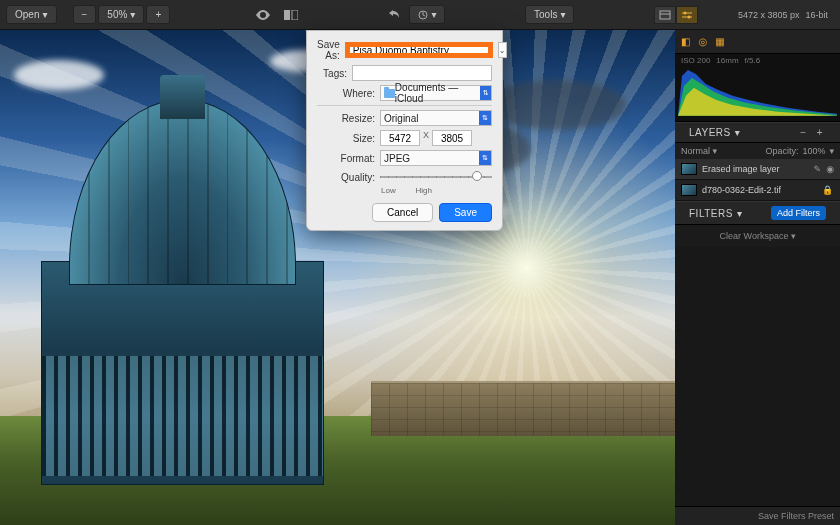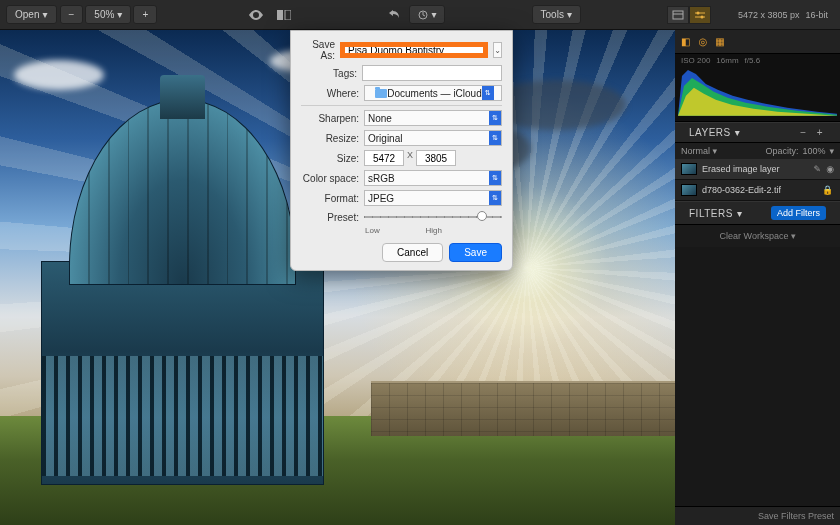--- a/index.html
+++ b/index.html
@@ -1,17 +1,17 @@
 <!DOCTYPE html>
 <html><head>
 <meta charset="utf-8">
 <style>
   * { box-sizing: border-box; margin: 0; padding: 0; font-family: -apple-system, "Helvetica Neue", Arial, sans-serif; }
   body { width: 840px; height: 525px; background: #000; overflow: hidden; position: relative; }
-  .toolbar { height: 30px; background: #2a2a2a; display: flex; align-items: center; padding: 0 6px; gap: 3px; color: #ccc; font-size: 10px; border-bottom: 1px solid #111; position: relative; z-index: 2; }
+  .toolbar { height: 30px; background: #2a2a2a; display: flex; align-items: center; padding: 0 6px; gap: 16px; color: #ccc; font-size: 10px; border-bottom: 1px solid #111; position: relative; z-index: 2; }
   .tb-btn { background: #3a3a3a; border: 1px solid #222; border-radius: 3px; padding: 3px 8px; color: #ccc; font-size: 10px; display: inline-flex; align-items: center; gap: 3px; cursor: pointer; }
   .tb-icon { background: transparent; border: none; color: #999; padding: 3px 6px; cursor: pointer; display: inline-flex; align-items: center; }
   .tb-group { display: flex; gap: 2px; align-items: center; }
   .tb-spacer { flex: 1; }
   .tb-zoom { display: flex; gap: 2px; align-items: center; }
   .tb-right-toggle { display: flex; gap: 0; }
   .tb-right-toggle .seg { width: 22px; height: 18px; background: #3a3a3a; border: 1px solid #222; display:flex;align-items:center;justify-content:center;}
   .tb-right-toggle .seg.active { background: #5c4a1a; }
   svg { display: block; }
 
@@ -50,21 +50,21 @@
   .layer-row { display:flex; align-items:center; gap:5px; padding:4px 6px; background:#232323; border-bottom:1px solid #111; font-size:9px;}
   .layer-row.active { background:#2f2f2f; }
   .layer-thumb { width:16px; height:12px; background:linear-gradient(135deg,#4a8aa0,#1a3a4c); border:1px solid #000;}
   .layer-row .sp { flex:1;}
   .add-filters { background:#0a64c8; color:#fff; border:none; border-radius:3px; padding:2px 6px; font-size:9px; cursor:pointer;}
   .clear-ws { text-align:center; color:#888; font-size:9px; padding:6px; cursor:pointer;}
   .sidebar-fill { flex:1; background:#181818;}
   .save-preset { background:#222; color:#888; font-size:9px; text-align:right; padding:4px 6px; border-top:1px solid #000;}
 
   
-  .dialog { position:absolute; top:30px; left:290px; width:223px; background:#ececec; border:1px solid #bbb; border-radius:0 0 6px 6px; box-shadow:0 6px 24px rgba(0,0,0,0.5); padding:8px 10px 8px 10px; font-size:10px; color:#222; z-index:5;}
+  .dialog { position:absolute; top:30px; left:306px; width:197px; background:#ececec; border:1px solid #bbb; border-radius:0 0 6px 6px; box-shadow:0 6px 24px rgba(0,0,0,0.5); padding:8px 10px 8px 10px; font-size:10px; color:#222; z-index:5;}
   .d-row { display:flex; align-items:center; gap:5px; margin-bottom:4px;}
   .d-label { width:58px; text-align:right; color:#333;}
   .d-input { flex:1; height:16px; border:5px solid #f97316; background:#fff; padding:0 3px; font-size:10px; outline:none;}
   .d-input.plain { border:1px solid #bbb;}
   .d-chev { width:14px; height:16px; border:1px solid #bbb; background:#fafafa; display:flex; align-items:center; justify-content:center; cursor:pointer; font-size:8px; color:#555;}
   .d-select { flex:1; height:16px; border:1px solid #bbb; background:#fafafa; font-size:10px; padding:0 3px; display:flex; align-items:center; justify-content:space-between;}
   .d-select.blue .end { background:#2a6be0; color:#fff; width:12px; height:14px; display:flex;align-items:center;justify-content:center; font-size:7px; margin:-1px -3px -1px 0;}
   .d-select.where { justify-content:center; gap:0; }
   .d-sep { border:none; border-top:1px solid #ccc; margin:4px 0;}
   .d-size { display:flex; gap:3px; align-items:flex-start;}
@@ -245,57 +245,43 @@
   <div class="d-row">
     <span class="d-label">Where:</span>
     <div class="d-select where blue">
       <span class="folder-ic"></span>
       <span>Documents — iCloud</span>
       <span class="end">⇅</span>
     </div>
   </div>
   <hr class="d-sep">
   <div class="d-row">
-    <span class="d-label">Sharpen:</span>
-    <div class="d-select blue">
-        <span>None</span>
-        <span class="end">⇅</span>
-      </div>
-  </div>
-  <div class="d-row">
     <span class="d-label">Resize:</span>
     <div class="d-select blue">
         <span>Original</span>
         <span class="end">⇅</span>
       </div>
   </div>
   <div class="d-row">
     <span class="d-label">Size:</span>
     <div class="d-size">
       <input value="5472" style="">
       <span style="font-size:9px;color:#666;">X</span>
       <input value="3805" style="">
     </div>
   </div>
   <div class="d-row">
-    <span class="d-label">Color space:</span>
-    <div class="d-select blue">
-        <span>sRGB</span>
-        <span class="end">⇅</span>
-      </div>
-  </div>
-  <div class="d-row">
     <span class="d-label">Format:</span>
     <div class="d-select blue">
         <span>JPEG</span>
         <span class="end">⇅</span>
       </div>
   </div>
   <div class="d-slider-row">
-    <span class="d-label">Preset:</span>
+    <span class="d-label">Quality:</span>
     <div class="d-slider">
       <div class="d-track"></div>
       <div class="d-knob" style="left:82%;"></div>
     </div>
   </div>
   <div class="d-lowhigh">
     <span>Low</span>
     <span>High</span>
   </div>
   <div class="d-buttons">

